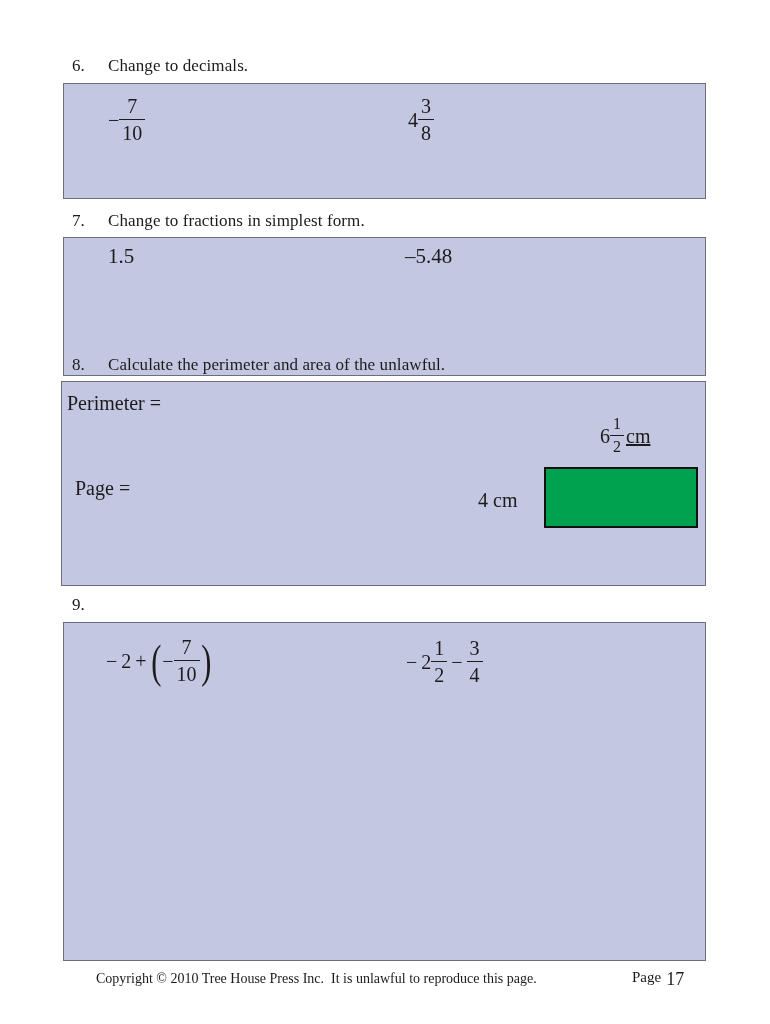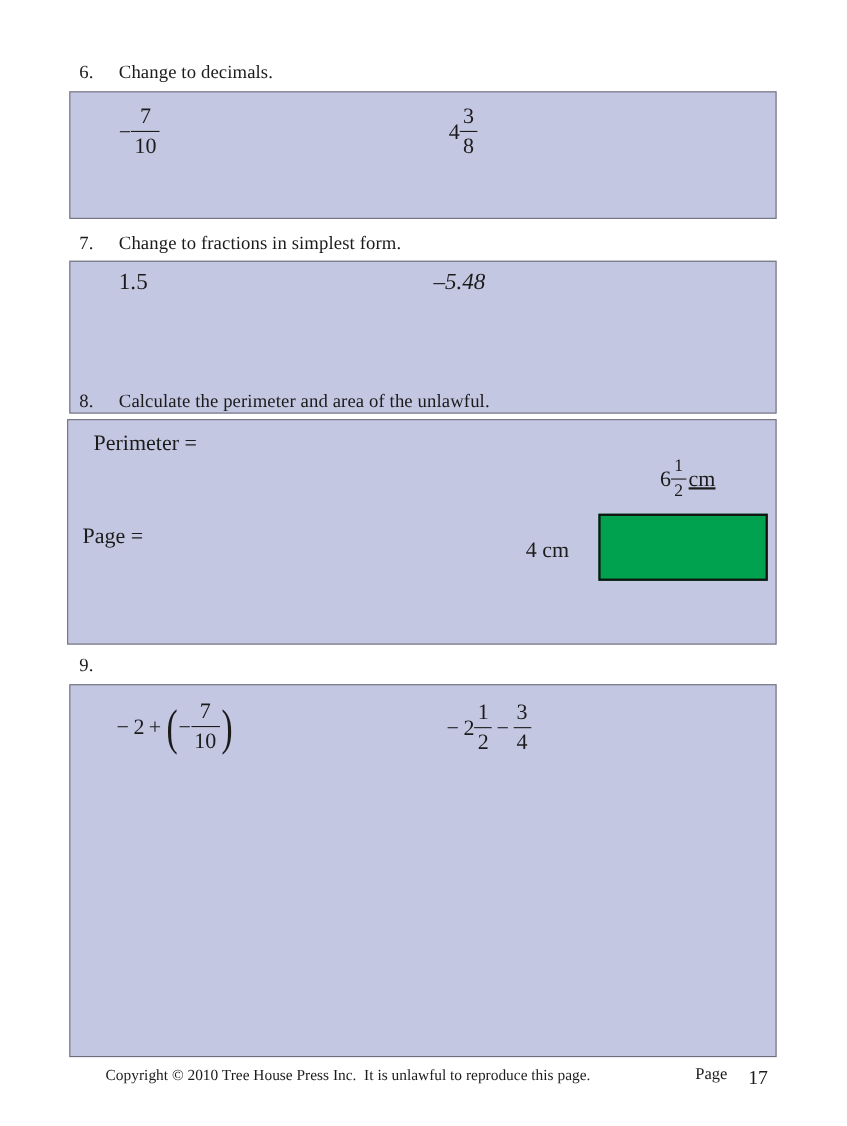--- a/index.html
+++ b/index.html
@@ -43,21 +43,21 @@
   .green-rect {
     position:absolute;
     background:#00a24f;
     border:2px solid #111111;
     box-sizing:border-box;
   }
   
   .footer-copy { position:absolute; left:96px; top:971px; font-size:14px; white-space:pre-wrap; }
   .footer-page { position:absolute; left:632px; top:969px; display:flex; align-items:flex-start; }
   .footer-page .pl { font-size:15px; }
-  .footer-page .pn { font-size:18px; margin-left:19px; }
+  .footer-page .pn { font-size:18px; margin-left:5px; }
 
   
   #box6 { top:83px;  height:116px; }
   #box7 { top:237px; height:139px; }
   #box8 { top:381px; left:61px; width:645px; height:205px; }
   #box9 { top:622px; height:339px; }
 </style>
 </head>
 <body>
 
@@ -83,29 +83,29 @@
       </span>
     </div>
   </div>
 
   <div class="q-header" style="top:210px;">
     <span class="q-num">7.</span>
     <span class="q-prompt">Change to fractions in simplest form.</span>
   </div>
   <div class="answer-box" id="box7">
     <div class="decimal" style="left:44px; top:6px;">1.5</div>
-    <div class="decimal" style="left:330px; top:6px;font-style:italic;">–5.48</div>
+    <div class="decimal" style="left:341px; top:6px;">–5.48</div>
   </div>
 
   <div class="q-header" style="top:354px;">
     <span class="q-num">8.</span>
     <span class="q-prompt">Calculate the perimeter and area of the unlawful.</span>
   </div>
   <div class="answer-box" id="box8">
-    <div class="box-label" style="left:23px; top:9px;">Perimeter =</div>
+    <div class="box-label" style="left:5px; top:9px;">Perimeter =</div>
     <div class="box-label" style="left:13px; top:94px;">Page =</div>
 
     <div class="math" style="left:538px; top:34px;">
       <span>6</span>
       <span class="frac frac-sm">
         <span class="num">1</span>
         <span class="den">2</span>
       </span>
       <span style="margin-left:2px;text-decoration:underline;">cm</span>
     </div>

